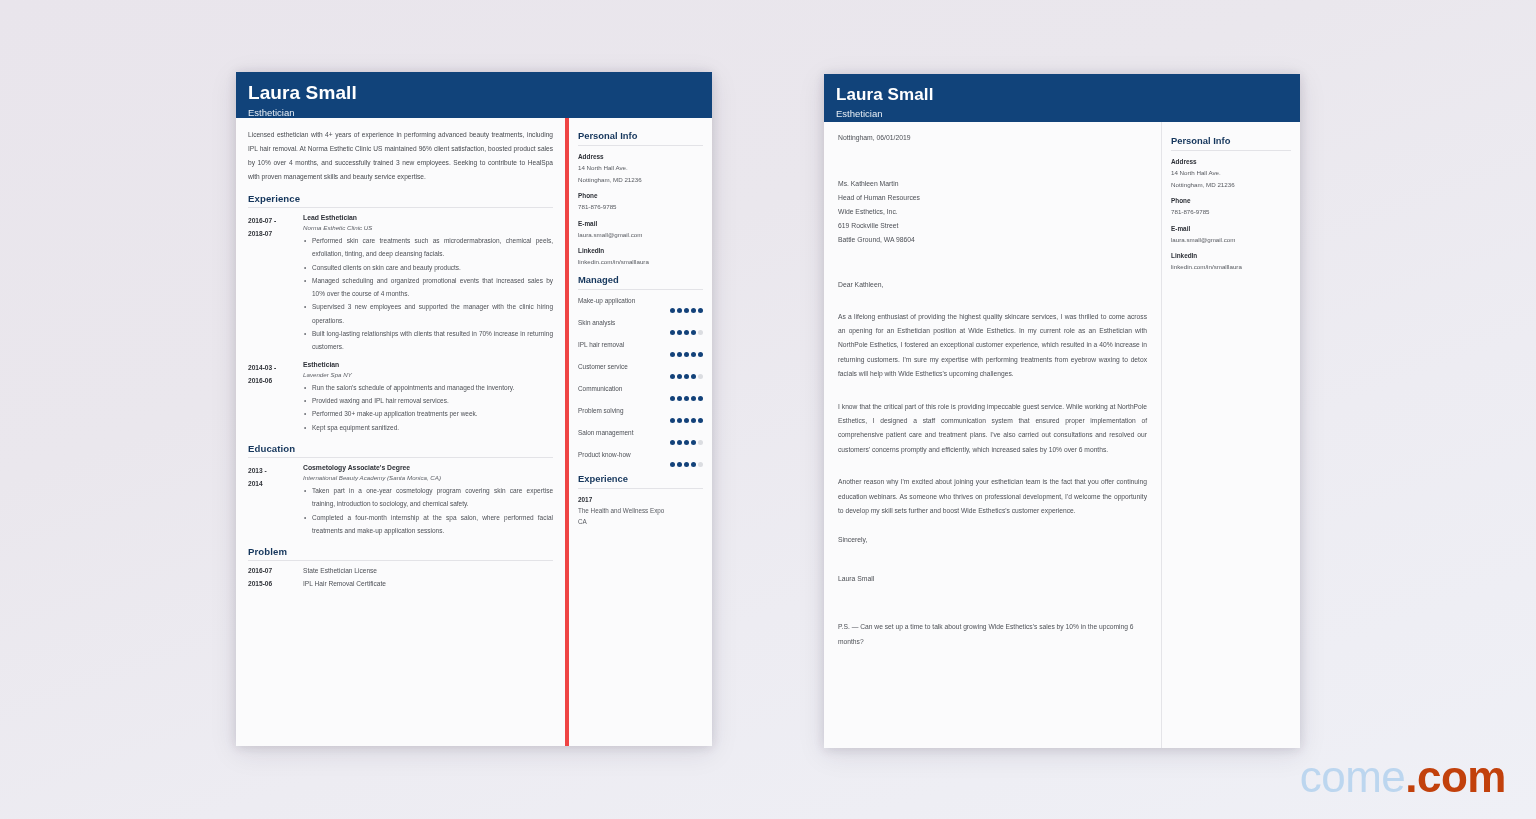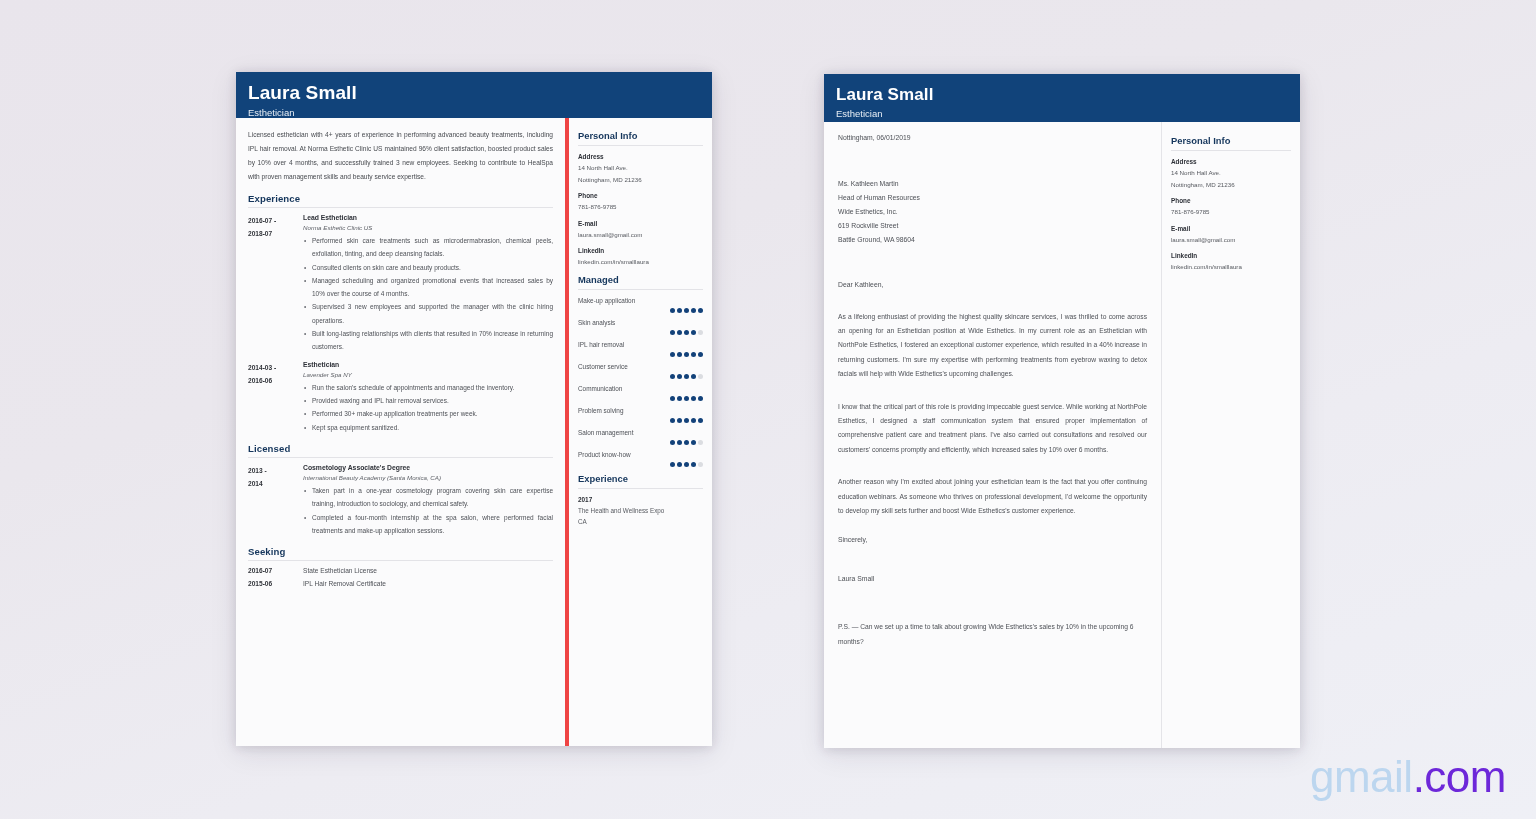--- a/index.html
+++ b/index.html
@@ -252,21 +252,21 @@
   #watermark {
     position: absolute;
     right: 30px;
     bottom: 20px;
     font-size: 44px;
     letter-spacing: -.5px;
     line-height: 1;
     user-select: none;
   }
   #watermark .wm-zety { color: #bcd6ef; }
-  #watermark .wm-com  { color: #6d28d9; }
+  #watermark .wm-com  { color: #c2410c; font-weight: bold; }
 </style>
 </head>
 <body>
 
 <div class="sheet" id="resume-page">
 
   <div class="doc-header">
     <div class="doc-name">Laura Small</div>
     <div class="doc-role">Esthetician</div>
   </div>
@@ -308,39 +308,39 @@
           <div class="entry-sub">Lavender Spa NY</div>
           <ul class="bullets">
             <li>Run the salon's schedule of appointments and managed the inventory.</li>
             <li>Provided waxing and IPL hair removal services.</li>
             <li>Performed 30+ make-up application treatments per week.</li>
             <li>Kept spa equipment sanitized.</li>
           </ul>
         </div>
       </div>
 
-      <div class="sec-title">Licensed</div>
+      <div class="sec-title">Education</div>
       <hr class="sec-rule">
 
       <div class="entry">
         <div class="entry-dates">
           <div>2013 -</div>
           <div>2014</div>
         </div>
         <div class="entry-body">
           <div class="entry-title">Cosmetology Associate's Degree</div>
           <div class="entry-sub">International Beauty Academy (Santa Monica, CA)</div>
           <ul class="bullets">
             <li>Taken part in a one-year cosmetology program covering skin care expertise training, introduction to sociology, and chemical safety.</li>
             <li>Completed a four-month internship at the spa salon, where performed facial treatments and make-up application sessions.</li>
           </ul>
         </div>
       </div>
 
-      <div class="sec-title">Seeking</div>
+      <div class="sec-title">Problem</div>
       <hr class="sec-rule">
 
       <div class="lic-row">
         <div class="lic-date">2016-07</div>
         <div class="lic-label">State Esthetician License</div>
       </div>
       <div class="lic-row">
         <div class="lic-date">2015-06</div>
         <div class="lic-label">IPL Hair Removal Certificate</div>
       </div>
@@ -481,14 +481,14 @@
       <div class="side-group">
         <div class="side-label">LinkedIn</div>
         <div class="side-val">linkedin.com/in/smalllaura</div>
       </div>
 
     </div>
   </div>
 </div>
 
 <div id="watermark">
-  <span class="wm-zety">gmail</span><span class="wm-com">.com</span>
+  <span class="wm-zety">come</span><span class="wm-com">.com</span>
 </div>
 
 </body></html>

